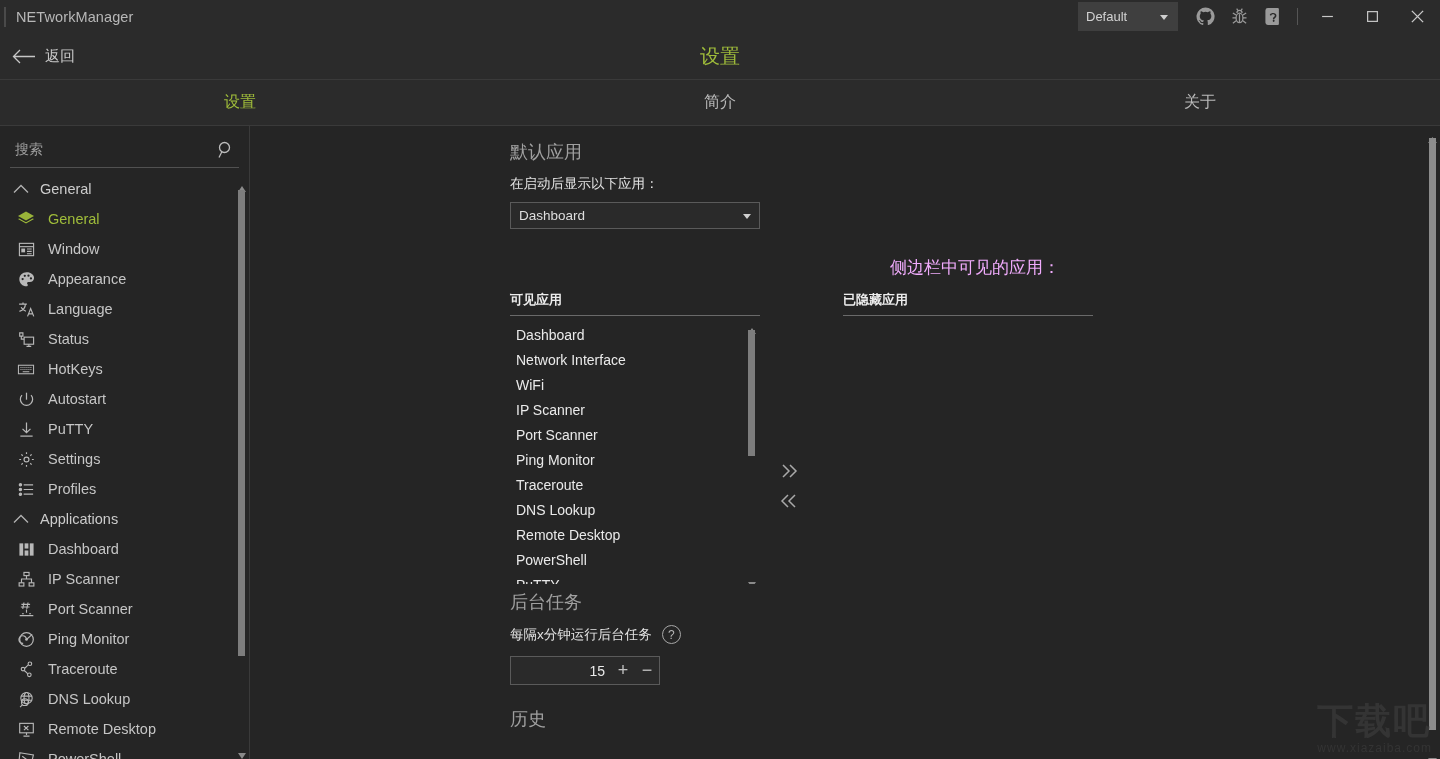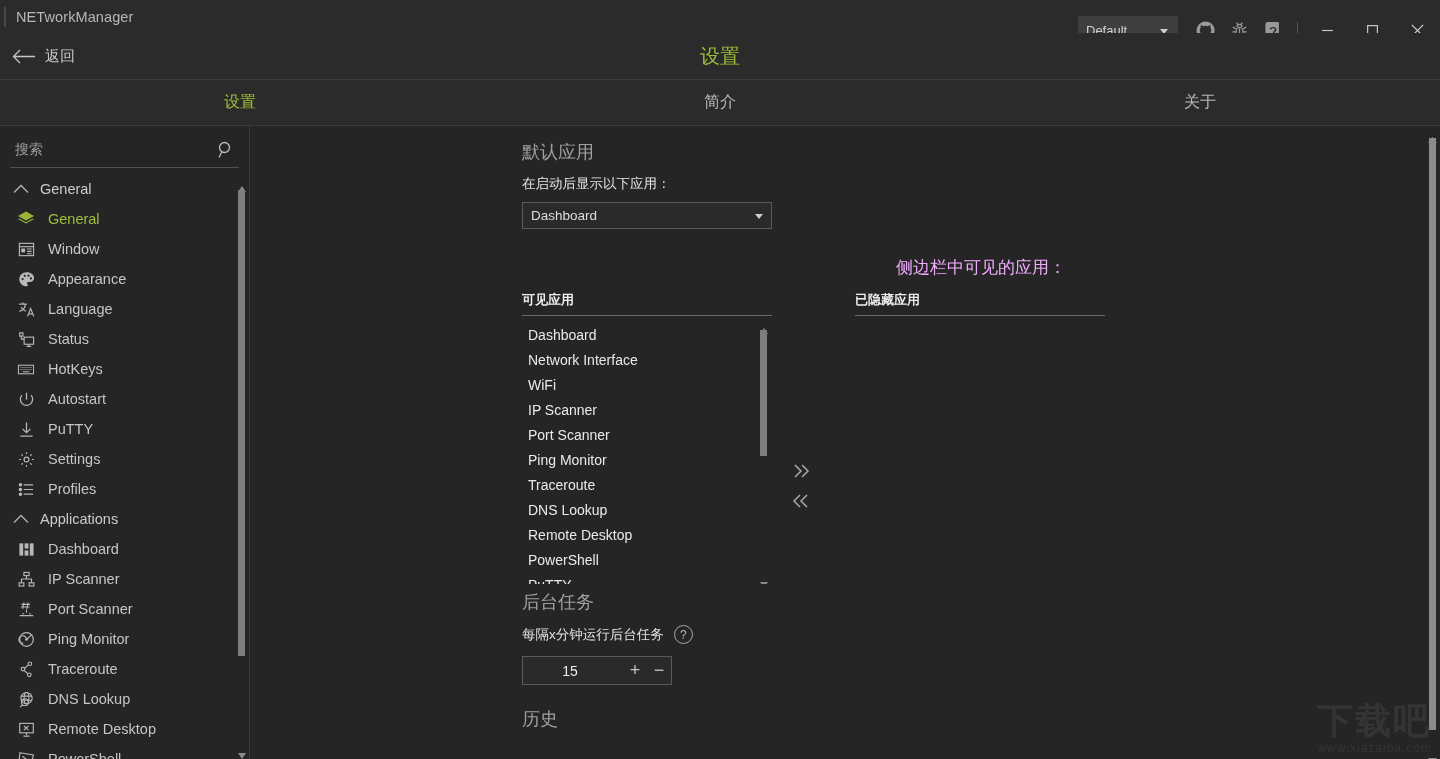--- a/index.html
+++ b/index.html
@@ -26,21 +26,21 @@
   }
   .titlebar-accent {
     width: 2px; height: 20px; background: #4a4a4a; margin-left: 4px;
   }
   .app-title {
     font-size: 14.5px; color: #b7b7b7;
     margin-left: 10px; letter-spacing: .1px;
   }
   .titlebar-right {
     position: absolute; right: 0; top: 0; height: 33px;
-    display: flex; align-items: center; margin-top: 14px;
+    display: flex; align-items: center;
   }
   .profile-select {
     width: 100px; height: 29px;
     background: #3f3f3f;
     display: flex; align-items: center;
     padding: 0 8px;
     position: relative;
     margin-right: 10px;
   }
   .profile-select .label { font-size: 13px; color: #d2d2d2; }
@@ -93,21 +93,21 @@
     border-bottom: 1px solid #3a3a3a;
   }
   .tab {
     flex: 1;
     display: flex; align-items: center; justify-content: center;
     font-size: 16px; color: #b9b9b9;
   }
   .tab.active { color: #9fbc3a; }
 
   
-  .body { flex: 1; display: flex; min-height: 0; position: relative; gap: 12px; }
+  .body { flex: 1; display: flex; min-height: 0; position: relative; }
 
   
   .sidebar {
     width: 250px; min-width: 250px;
     background: #252525;
     border-right: 1px solid #3a3a3a;
     display: flex; flex-direction: column;
     position: relative;
   }
   .searchbox {
@@ -223,21 +223,21 @@
     display: flex; align-items: center; justify-content: center;
     color: #a9a9a9;
   }
   .spin {
     width: 150px; height: 29px;
     border: 1px solid #5a5a5a;
     display: flex; align-items: center;
     background: #2a2a2a;
   }
   .spin .num {
-    flex: 1; text-align: center; font-size: 14px; color: #eaeaea; padding-right: 6px;
+    flex: 1; text-align: right; font-size: 14px; color: #eaeaea; padding-right: 6px;
   }
   .spin .sbtn {
     width: 24px; height: 27px;
     display: flex; align-items: center; justify-content: center;
     color: #c2c2c2; font-size: 18px;
   }
   .help-badge {
     width: 19px; height: 19px; border-radius: 50%;
     border: 1.5px solid #a7a7a7;
     display: flex; align-items: center; justify-content: center;

